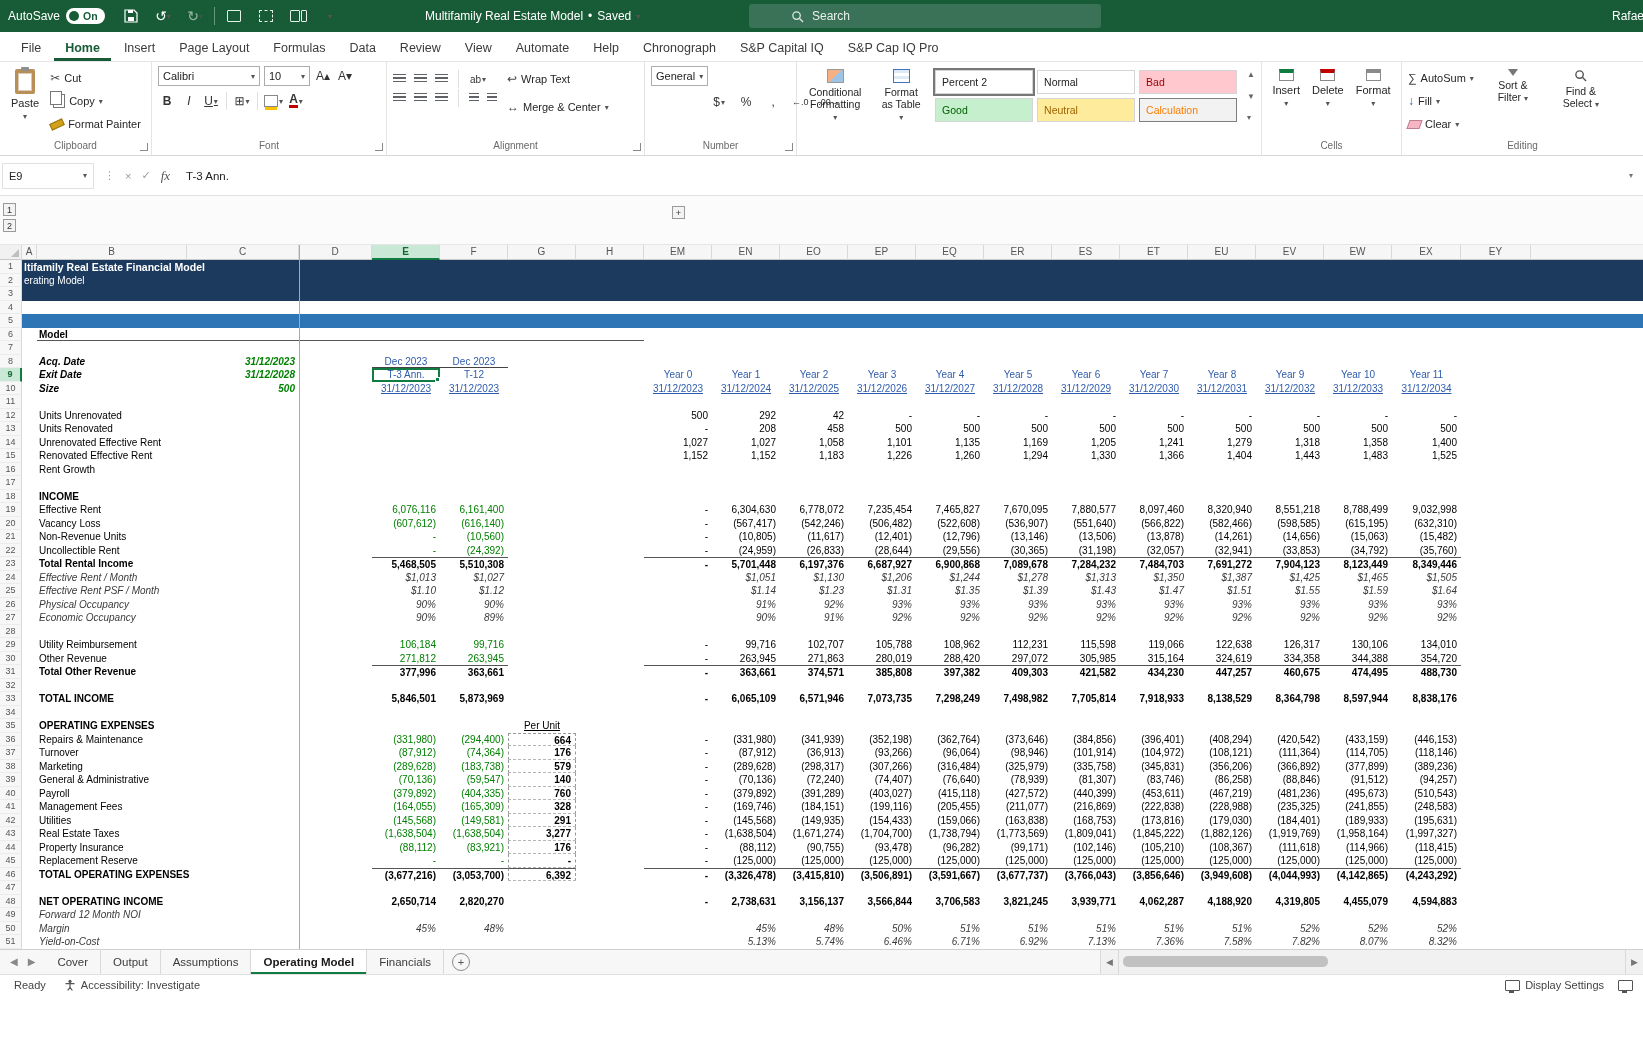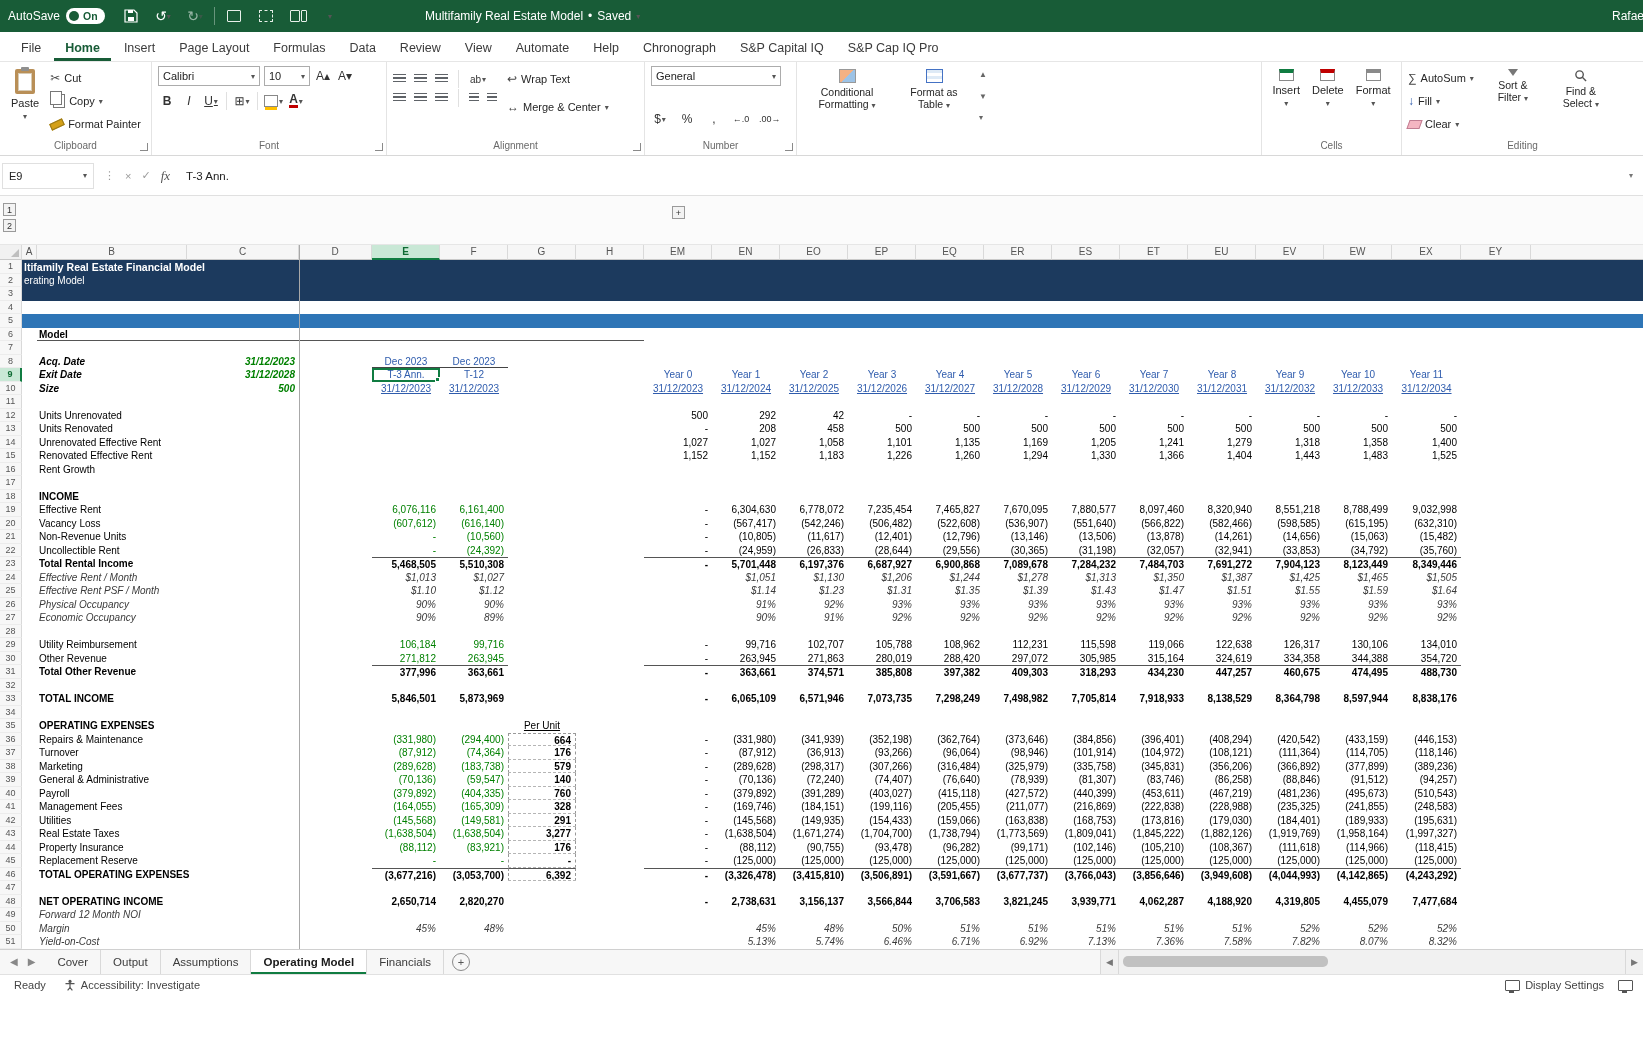--- a/index.html
+++ b/index.html
@@ -173,20 +173,27 @@
     <span class="tb-ic">
         <span class="dd">▾</span>
       </span>
   </div>
   <div class="title-txt">
     <span>Multifamily Real Estate Model</span>
     <span>•</span>
     <span>Saved</span>
     <span class="dd">▾</span>
   </div>
+  <div class="searchpill">
+    <svg width="13" height="13" viewBox="0 0 14 14">
+        <circle cx="6" cy="6" r="4" fill="none" stroke="#DCE8DF" stroke-width="1.4"></circle>
+        <line x1="9.2" y1="9.2" x2="13" y2="13" stroke="#DCE8DF" stroke-width="1.4"></line>
+      </svg>
+    <span>Search</span>
+  </div>
   <div class="user-txt">
       <span>Rafael</span>
     </div>
 </div>
 
 <div class="ribbontabs" id="ribbontabs">
     <div class="rtab">File</div>
     <div class="rtab active">Home</div>
     <div class="rtab">Insert</div>
     <div class="rtab">Page Layout</div>
@@ -310,21 +317,21 @@
             <span>Merge &amp; Center</span>
             <span class="dd">▾</span>
           </div>
       </div>
     </div>
     <div class="rg-label"><span>Alignment</span></div>
     <span class="launcher"></span>
   </div>
 
   <div class="rgroup" style="width:152px">
-    <div class="rg-body" style="flex-direction:column;gap:23px;align-items:stretch">
+    <div class="rg-body" style="flex-direction:row;gap:2px;align-items:stretch">
       <span class="combo" style="width:130px">
           <span>General</span>
           <span class="dd">▾</span>
         </span>
       <div class="fontrow" style="gap:9px">
         <span class="fbtn">
             <span>$</span>
             <span class="dd">▾</span>
           </span>
         <span class="fbtn">
@@ -348,20 +355,28 @@
   <div class="rgroup" style="width:465px">
     <div class="rg-body" style="gap:8px">
       <div class="bigbtn" style="width:78px">
         <span class="i-cf"></span>
         <span style="font-size:10.5px"><span>Conditional Formatting</span> <span class="dd">▾</span></span>
       </div>
       <div class="bigbtn" style="width:60px">
         <span class="i-ft"></span>
         <span style="font-size:10.5px"><span>Format as Table</span> <span class="dd">▾</span></span>
       </div>
+      <div class="gallery" id="stylesgallery">
+          <div class="gitem st-percent">Percent 2</div>
+          <div class="gitem ">Normal</div>
+          <div class="gitem st-bad">Bad</div>
+          <div class="gitem st-good">Good</div>
+          <div class="gitem st-neutral">Neutral</div>
+          <div class="gitem st-calc">Calculation</div>
+        </div>
       <div class="gal-arrows">
         <span>▲</span>
         <span>▼</span>
         <span>▾</span>
       </div>
     </div>
   </div>
 
   <div class="rgroup" style="width:140px">
     <div class="rg-body" style="justify-content:center;gap:2px">
@@ -1143,21 +1158,21 @@
       <div class="cell num b tl" style="width: 68px;">377,996</div>
       <div class="cell num b tl" style="width: 68px;">363,661</div>
       <div class="cell" style="width: 68px;"></div>
       <div class="cell" style="width: 68px;"></div>
       <div class="cell num b tl" style="width: 68px;">-</div>
       <div class="cell num b tl" style="width: 68px;">363,661</div>
       <div class="cell num b tl" style="width: 68px;">374,571</div>
       <div class="cell num b tl" style="width: 68px;">385,808</div>
       <div class="cell num b tl" style="width: 68px;">397,382</div>
       <div class="cell num b tl" style="width: 68px;">409,303</div>
-      <div class="cell num b tl" style="width: 68px;">318,293</div>
+      <div class="cell num b tl" style="width: 68px;">421,582</div>
       <div class="cell num b tl" style="width: 68px;">434,230</div>
       <div class="cell num b tl" style="width: 68px;">447,257</div>
       <div class="cell num b tl" style="width: 68px;">460,675</div>
       <div class="cell num b tl" style="width: 68px;">474,495</div>
       <div class="cell num b tl" style="width: 69px;">488,730</div>
       <div class="cell" style="width: 70px;"></div>
       <div class="cell" style="width: 112px;"></div>
     </div>
     <div class="grow">
       <div class="rh">32</div>
@@ -1573,21 +1588,21 @@
       <div class="cell num b" style="width: 68px;">2,738,631</div>
       <div class="cell num b" style="width: 68px;">3,156,137</div>
       <div class="cell num b" style="width: 68px;">3,566,844</div>
       <div class="cell num b" style="width: 68px;">3,706,583</div>
       <div class="cell num b" style="width: 68px;">3,821,245</div>
       <div class="cell num b" style="width: 68px;">3,939,771</div>
       <div class="cell num b" style="width: 68px;">4,062,287</div>
       <div class="cell num b" style="width: 68px;">4,188,920</div>
       <div class="cell num b" style="width: 68px;">4,319,805</div>
       <div class="cell num b" style="width: 68px;">4,455,079</div>
-      <div class="cell num b" style="width: 69px;">7,477,684</div>
+      <div class="cell num b" style="width: 69px;">4,594,883</div>
       <div class="cell" style="width: 70px;"></div>
       <div class="cell" style="width: 112px;"></div>
     </div>
     <div class="grow">
       <div class="rh">49</div>
       <div class="cell" style="width: 15px;"></div>
       <div class="cell lab i gy" style="width: 150px;">Forward 12 Month NOI</div>
       <div class="cell" style="width: 112px;"></div>
       <div class="cell" style="width: 73px;"></div>
       <div class="cell" style="width: 68px;"></div>

